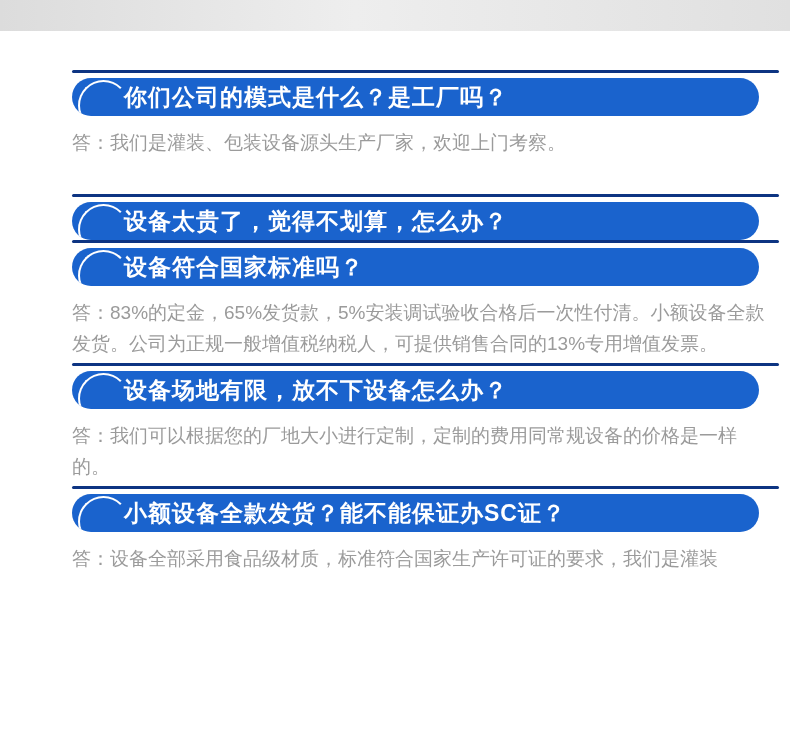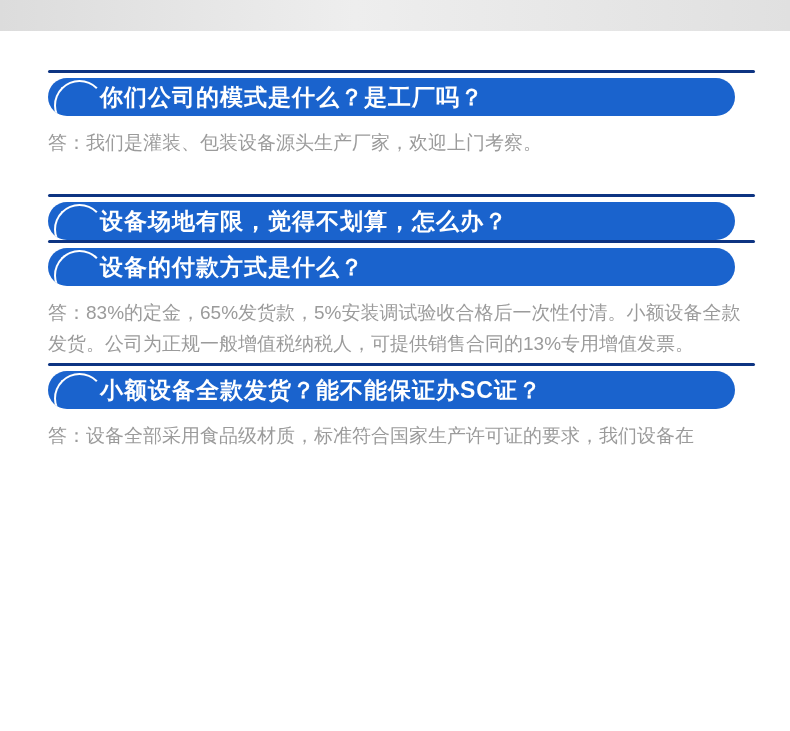--- a/index.html
+++ b/index.html
@@ -11,21 +11,21 @@
     height: 731px;
     overflow: hidden;
     background: #ffffff;
     font-family: "Liberation Sans", sans-serif;
   }
   .top-band {
     height: 31px;
     background: linear-gradient(90deg, #dcdcdc 0%, #eeeeee 45%, #e0e0e0 100%);
   }
   .faq-list {
-    padding: 39px 0 0 48px;
+    padding: 39px 0 0 72px;
   }
   .faq-item {
     margin: 0;
   }
   .accent-line {
     width: 707px;
     height: 3px;
     border-radius: 2px;
     background: var(--accent-navy, #0d3482);
   }
@@ -82,35 +82,43 @@
       <span class="banner-arc"></span>
       <span class="banner-text">你们公司的模式是什么？是工厂吗？</span>
     </div>
     <p class="answer">答：我们是灌装、包装设备源头生产厂家，欢迎上门考察。</p>
   </div>
 
   <div class="faq-item">
     <div class="accent-line"></div>
     <div class="banner">
       <span class="banner-arc"></span>
-      <span class="banner-text">设备场地有限，觉得不划算，怎么办？</span>
+      <span class="banner-text">设备太贵了，觉得不划算，怎么办？</span>
     </div>
   </div>
 
   <div class="faq-item">
     <div class="accent-line"></div>
     <div class="banner">
       <span class="banner-arc"></span>
-      <span class="banner-text">设备的付款方式是什么？</span>
+      <span class="banner-text">设备符合国家标准吗？</span>
     </div>
     <p class="answer">答：83%的定金，65%发货款，5%安装调试验收合格后一次性付清。小额设备全款发货。公司为正规一般增值税纳税人，可提供销售合同的13%专用增值发票。</p>
   </div>
 
+  <div class="faq-item">
+    <div class="accent-line"></div>
+    <div class="banner">
+      <span class="banner-arc"></span>
+      <span class="banner-text">设备场地有限，放不下设备怎么办？</span>
+    </div>
+    <p class="answer">答：我们可以根据您的厂地大小进行定制，定制的费用同常规设备的价格是一样的。</p>
+  </div>
 
   <div class="faq-item">
     <div class="accent-line"></div>
     <div class="banner">
       <span class="banner-arc"></span>
       <span class="banner-text">小额设备全款发货？能不能保证办SC证？</span>
     </div>
-    <p class="answer">答：设备全部采用食品级材质，标准符合国家生产许可证的要求，我们设备在</p>
+    <p class="answer">答：设备全部采用食品级材质，标准符合国家生产许可证的要求，我们是灌装</p>
   </div>
 </div>
 
 </body></html>

